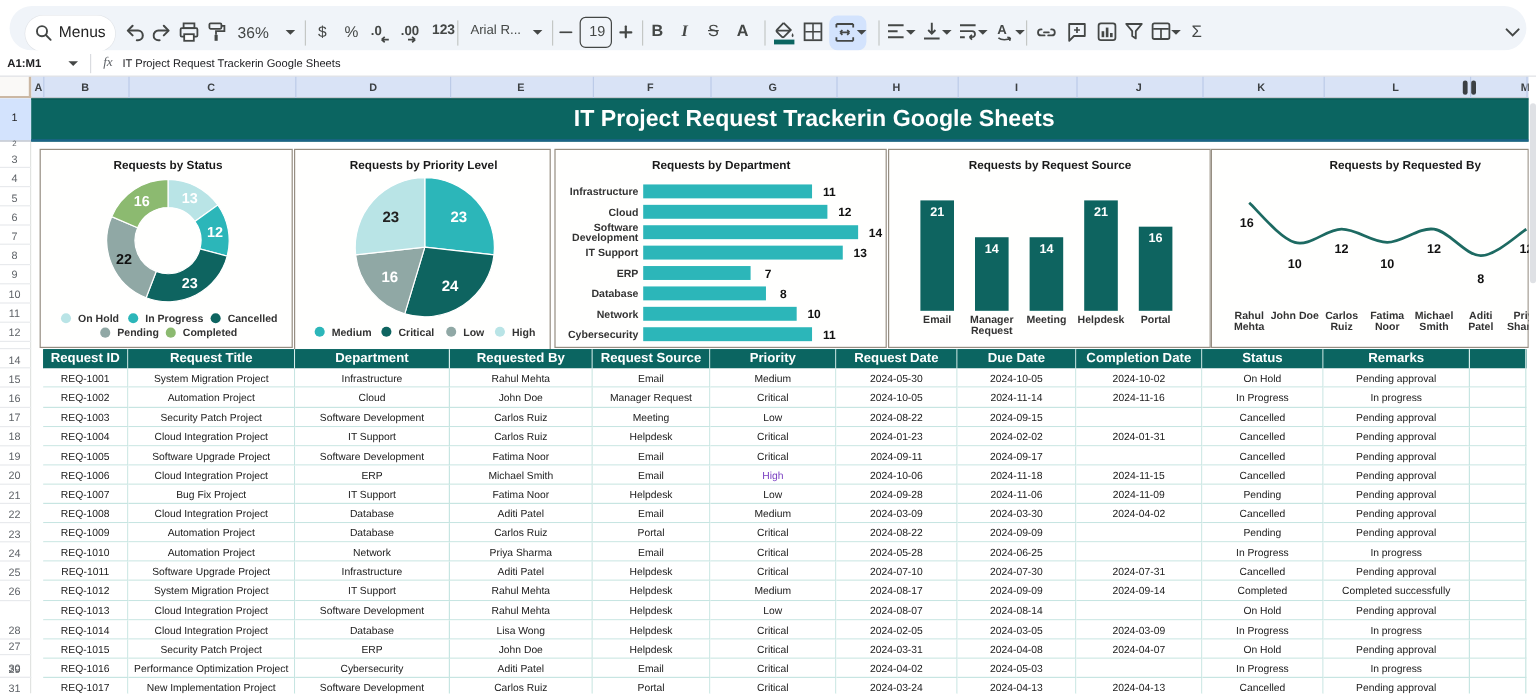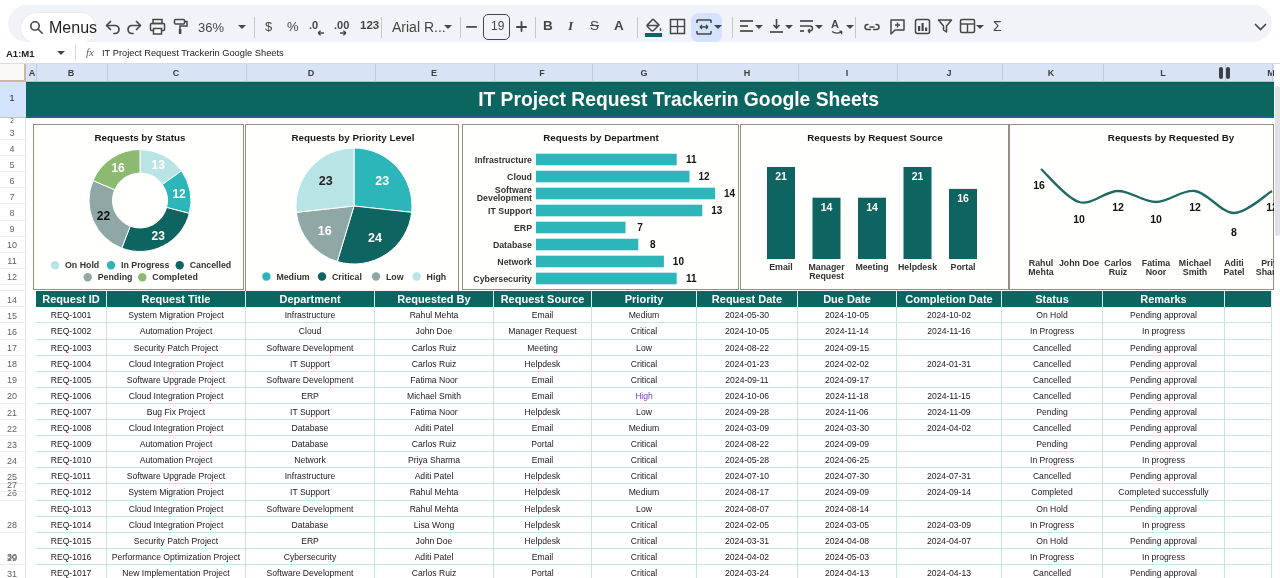--- a/index.html
+++ b/index.html
@@ -42,21 +42,21 @@
 #thumb { position:absolute; left:1274.5px; top:86px; width:5px; height:150px; background:#dfe1e5; border-radius:3px; }
 </style></head>
 <body>
 <div id="app">
 <div id="toolbar">
       <div style="position:absolute;left:13px;top:8px;width:75px;height:30px;background:#fff;border-radius:15px;box-shadow:0 0 0 0.5px #e0e3e7"></div>
       <svg class="ti" style="left:21px;top:15px" width="15" height="15" viewBox="0 0 15 15">
         <circle cx="6" cy="6" r="4.2" fill="none" stroke="#444746" stroke-width="1.6"></circle>
         <line x1="9.2" y1="9.2" x2="13.2" y2="13.2" stroke="#444746" stroke-width="1.6" stroke-linecap="round"></line>
       </svg>
-      <span class="tt" style="left:41px;top:15px;font-size:16px;color:#1f1f1f">Menus</span>
+      <span class="tt" style="left:41px;top:15px;font-size:13px;color:#1f1f1f">Menus</span>
       <svg class="ti" style="left:96px;top:13px" width="16" height="18" viewBox="0 0 16 18">
         <path d="M3.5,7.5 H11 a4,4 0 0 1 0,8 h-1" fill="none" stroke="#444746" stroke-width="1.7" stroke-linecap="round"></path>
         <path d="M6.5,3.5 L2.5,7.5 L6.5,11.5" fill="none" stroke="#444746" stroke-width="1.7" stroke-linecap="round" stroke-linejoin="round"></path>
       </svg>
       <svg class="ti" style="left:119px;top:13px" width="16" height="18" viewBox="0 0 16 18">
         <path d="M12.5,7.5 H5 a4,4 0 0 0 0,8 h1" fill="none" stroke="#444746" stroke-width="1.7" stroke-linecap="round"></path>
         <path d="M9.5,3.5 L13.5,7.5 L9.5,11.5" fill="none" stroke="#444746" stroke-width="1.7" stroke-linecap="round" stroke-linejoin="round"></path>
       </svg>
       <svg class="ti" style="left:141px;top:13px" width="17" height="18" viewBox="0 0 17 18">
         <rect x="4" y="1.5" width="9" height="4" fill="none" stroke="#444746" stroke-width="1.5"></rect>
@@ -76,21 +76,21 @@
       <svg class="ti" style="left:300px;top:12px" width="20" height="20" viewBox="0 0 20 20">
         <text x="1" y="12" font-size="11" font-weight="600" fill="#444746" font-family="Liberation Sans">.0</text>
         <path d="M16,16 h-6 m0,0 l2.6,-2.2 m-2.6,2.2 l2.6,2.2" stroke="#444746" stroke-width="1.4" fill="none"></path>
       </svg>
       <svg class="ti" style="left:326px;top:12px" width="22" height="20" viewBox="0 0 22 20">
         <text x="0" y="12" font-size="11" font-weight="600" fill="#444746" font-family="Liberation Sans">.00</text>
         <path d="M6,16 h6 m0,0 l-2.6,-2.2 m2.6,2.2 l-2.6,2.2" stroke="#444746" stroke-width="1.4" fill="none"></path>
       </svg>
       <span class="tt" style="left:352px;top:15px;font-size:11.5px;font-weight:600">123</span>
       <span class="sep" style="left:373px"></span>
-      <span class="tt" style="left:384px;top:15px;font-size:14px">Arial R...</span>
+      <span class="tt" style="left:384px;top:15px;font-size:11px">Arial R...</span>
       <span class="car" style="left:436px;top:20px"></span>
       <span class="sep" style="left:452px"></span>
       <svg class="ti" style="left:458px;top:21px" width="12" height="2">
         <rect width="11" height="1.8" rx="0.9" fill="#444746"></rect>
       </svg>
       <span style="position:absolute;left:475px;top:9px;width:27px;height:26px;border:1.6px solid #444746;border-radius:5px"></span>
       <span class="tt" style="left:483px;top:15px;font-size:12px">19</span>
       <svg class="ti" style="left:508px;top:16px" width="12" height="12">
         <rect y="5.1" width="11" height="1.8" rx="0.9" fill="#444746"></rect>
         <rect x="4.6" width="1.8" height="11" rx="0.9" fill="#444746"></rect>
@@ -275,21 +275,21 @@
     </div>
     <div class="rcell" style="top:452.3px;height:16.1px">
       <span class="rn">24</span>
     </div>
     <div class="rcell" style="top:468.4px;height:16.1px">
       <span class="rn">25</span>
     </div>
     <div class="rcell" style="top:484.5px;height:16.1px">
       <span class="rn">26</span>
     </div>
-    <div class="rcell" style="top:476px;height:16.1px">
+    <div class="rcell" style="top:530px;height:16.1px">
       <span class="rn">27</span>
     </div>
     <div class="rcell" style="top:516.7px;height:16.1px">
       <span class="rn">28</span>
     </div>
     <div class="rcell" style="top:549px;height:16.1px">
       <span class="rn">29</span>
     </div>
     <div class="rcell" style="top:548.9px;height:16.1px">
       <span class="rn">30</span>

